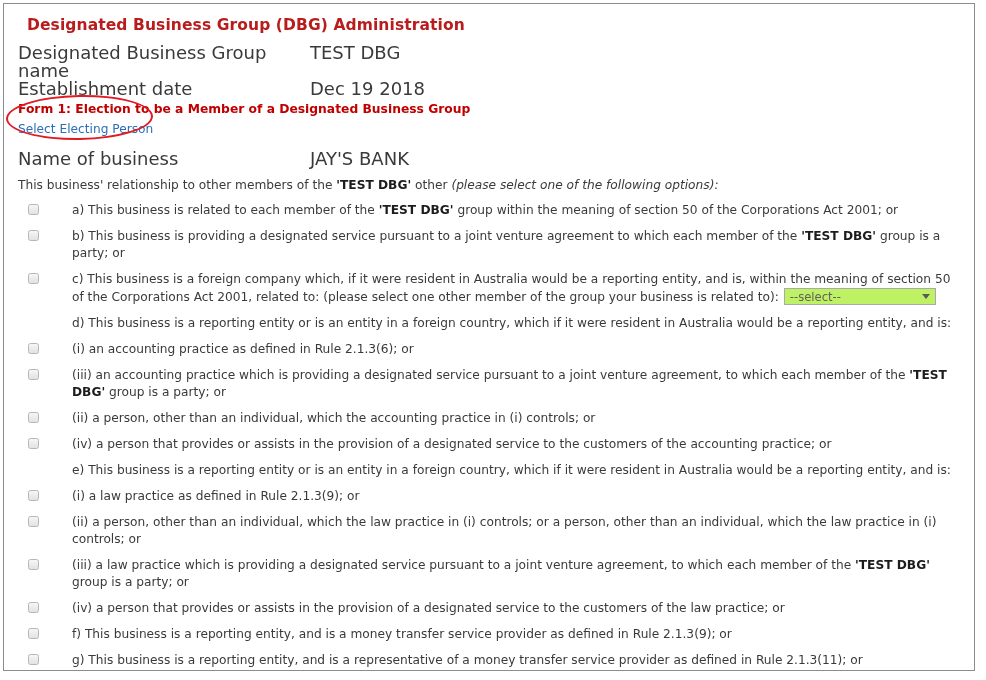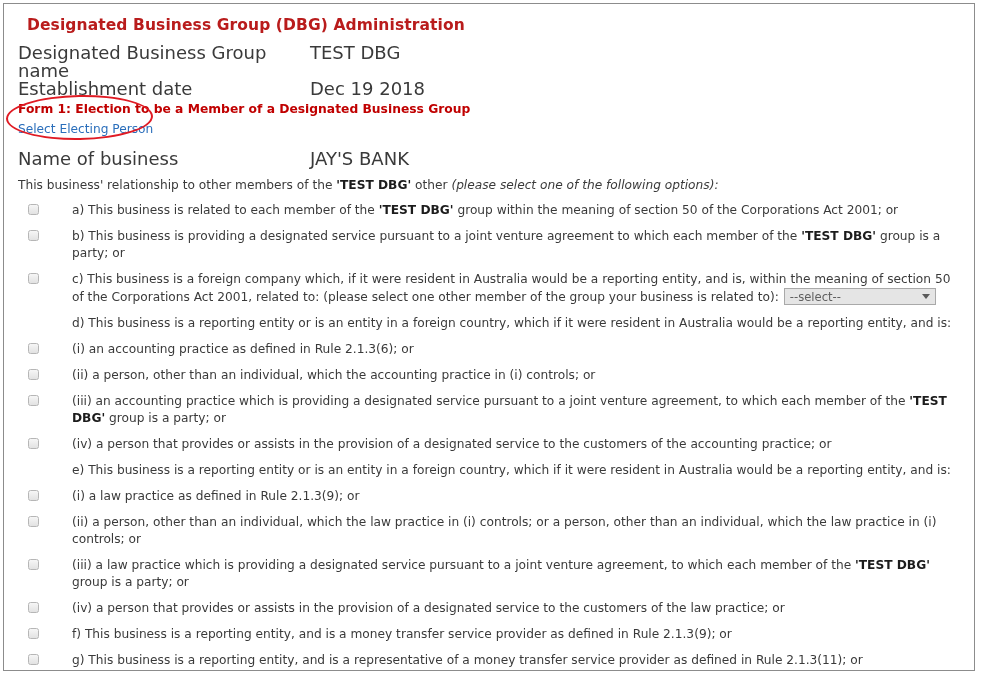--- a/index.html
+++ b/index.html
@@ -143,21 +143,21 @@
     display: inline-block;
     vertical-align: -4px;
     width: 152px;
     height: 17px;
     line-height: 16px;
     margin-left: 5px;
     padding: 0 16px 0 5px;
     font-size: 11.6px;
     font-family: "DejaVu Sans", "Liberation Sans", sans-serif;
     color: #606060;
-    background: #e5e5e5;
+    background: #bef264;
     border: 1px solid #a9a9a9;
     box-sizing: border-box;
     position: relative;
     cursor: pointer;
     white-space: nowrap;
     overflow: hidden;
   }
   .sel .arrow {
     position: absolute;
     right: 5px;
@@ -235,27 +235,27 @@
         <div class="opt">
           <div class="cb-cell">
             <span class="cb"></span>
           </div>
           <div class="opt-text"><span>(i) an accounting practice as defined in Rule 2.1.3(6); or</span></div>
         </div>
         <div class="opt">
           <div class="cb-cell">
             <span class="cb"></span>
           </div>
+          <div class="opt-text"><span>(iii) an accounting practice which is providing a designated service pursuant to a joint venture agreement, to which each member of the </span><b>'TEST DBG'</b><span> group is a party; or</span></div>
+        </div>
+        <div class="opt">
+          <div class="cb-cell">
+            <span class="cb"></span>
+          </div>
           <div class="opt-text"><span>(ii) a person, other than an individual, which the accounting practice in (i) controls; or</span></div>
-        </div>
-        <div class="opt">
-          <div class="cb-cell">
-            <span class="cb"></span>
-          </div>
-          <div class="opt-text"><span>(iii) an accounting practice which is providing a designated service pursuant to a joint venture agreement, to which each member of the </span><b>'TEST DBG'</b><span> group is a party; or</span></div>
         </div>
         <div class="opt">
           <div class="cb-cell">
             <span class="cb"></span>
           </div>
           <div class="opt-text"><span>(iv) a person that provides or assists in the provision of a designated service to the customers of the accounting practice; or</span></div>
         </div>
         <div class="opt group-head">
           <div class="cb-cell empty">
             <span class="cb"></span>

